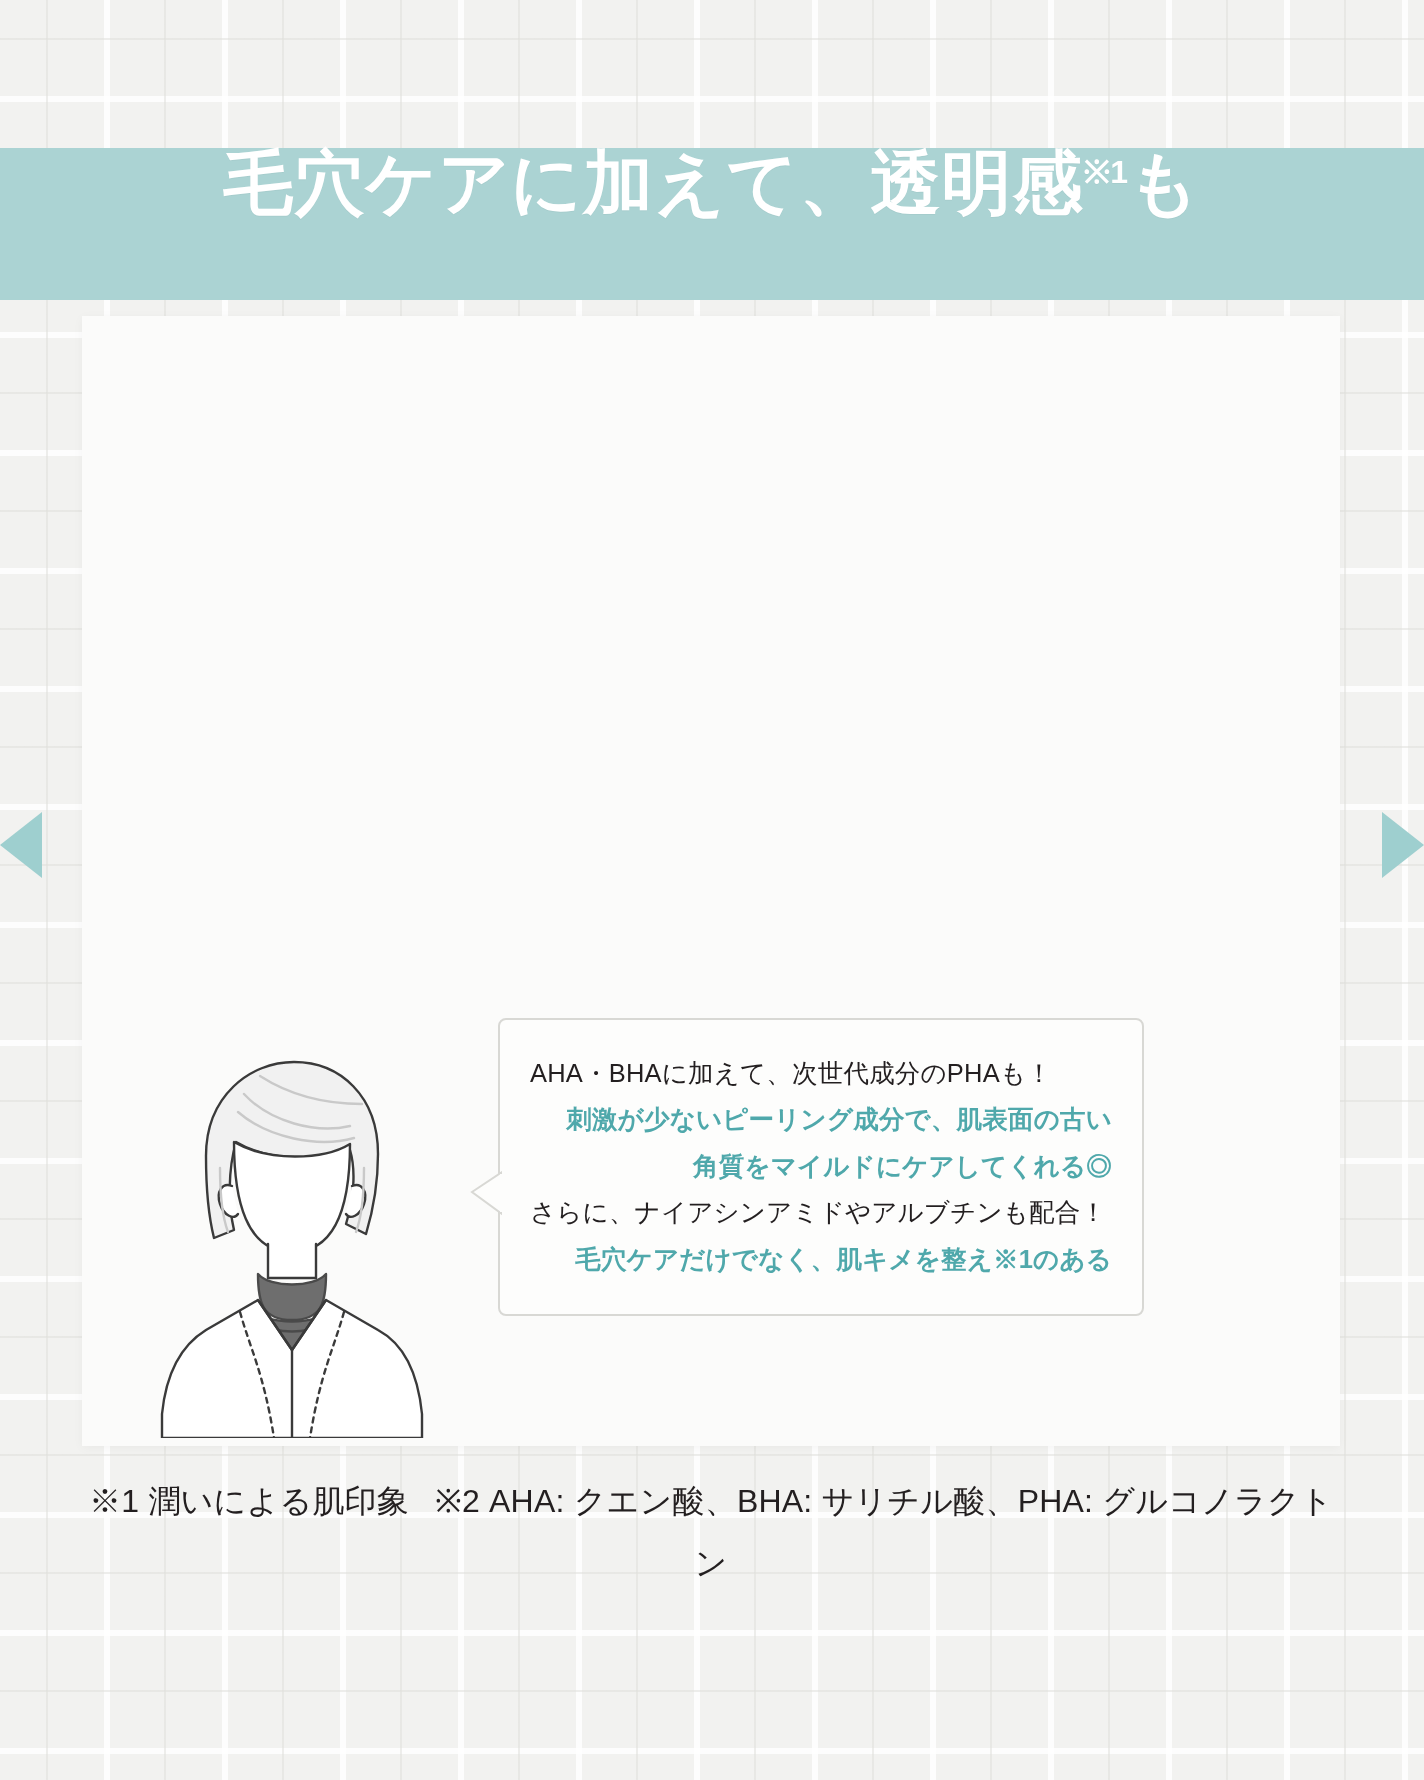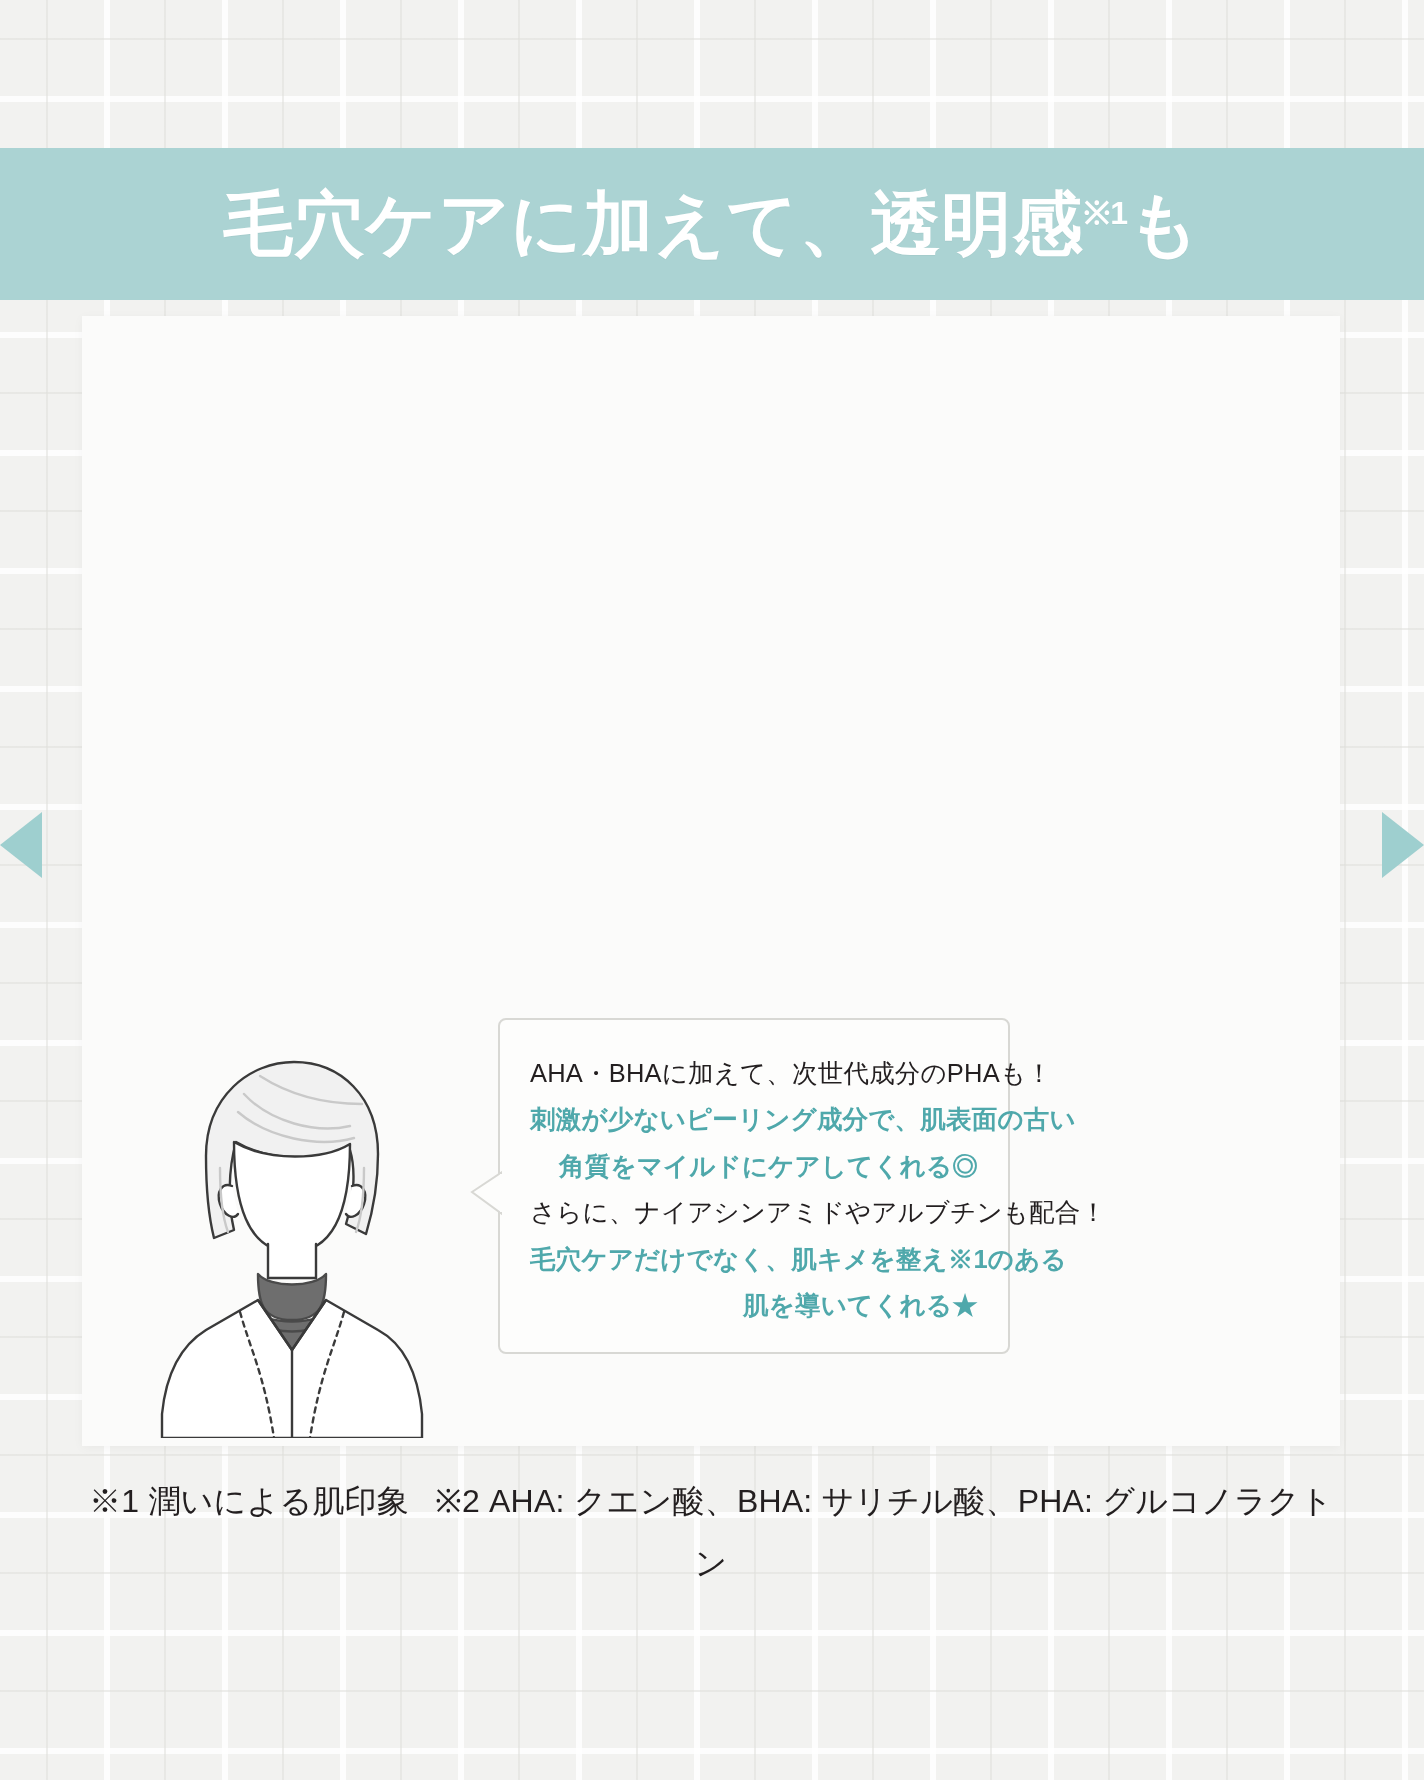--- a/index.html
+++ b/index.html
@@ -39,21 +39,20 @@
 
   
   .header-band {
     position: absolute;
     left: 0;
     top: 148px;
     width: 1424px;
     height: 152px;
     background: #abd3d3;
     display: flex;
-    align-items: center;
     justify-content: center;
     z-index: 3;
   }
   .header-title {
     color: #ffffff;
     font-size: 70px;
     font-weight: bold;
     letter-spacing: 1px;
     white-space: nowrap;
     line-height: 1;
@@ -126,25 +125,25 @@
     line-height: 1.75;
     margin-top: 12px;
     letter-spacing: 0.3px;
   }
 
   
   .bubble {
     position: absolute;
     left: 498px;
     top: 1018px;
-    width: 512px;
+    width: 646px;
     border: 2px solid #d8d8d4;
     border-radius: 8px;
     background: #fdfdfc;
-    padding: 30px 30px 24px 30px;
+    padding: 30px 30px 32px 30px;
     box-sizing: border-box;
     z-index: 5;
   }
   .bubble-line {
     font-size: 25.5px;
     line-height: 1.82;
     color: #231f20;
     letter-spacing: 0.2px;
     white-space: nowrap;
   }
@@ -328,20 +327,19 @@
     <svg width="32" height="46" viewBox="0 0 32 46">
       <path d="M32 2 L2 22 L32 44 Z" fill="#fdfdfc" stroke="#d8d8d4" stroke-width="2"></path>
       <path d="M32 4 L32 42" stroke="#fdfdfc" stroke-width="4"></path>
     </svg>
   </div>
   <div class="bubble-line">AHA・BHAに加えて、次世代成分のPHAも！</div>
   <div class="bubble-line accent">刺激が少ないピーリング成分で、肌表面の古い</div>
   <div class="bubble-line accent">角質をマイルドにケアしてくれる◎</div>
   <div class="bubble-line">さらに、ナイアシンアミドやアルブチンも配合！</div>
   <div class="bubble-line accent">毛穴ケアだけでなく、肌キメを整え※1のある</div>
-  <div class="bubble-line accent">肌を導いてくれる★</div>
 </div>
 
 <div class="footnotes">
   <div class="footnote-line">
     <span>※1 潤いによる肌印象</span><span class="gap"></span><span>※2 AHA: クエン酸、BHA: サリチル酸、PHA: グルコノラクトン</span>
   </div>
 </div>
 
 </body></html>

